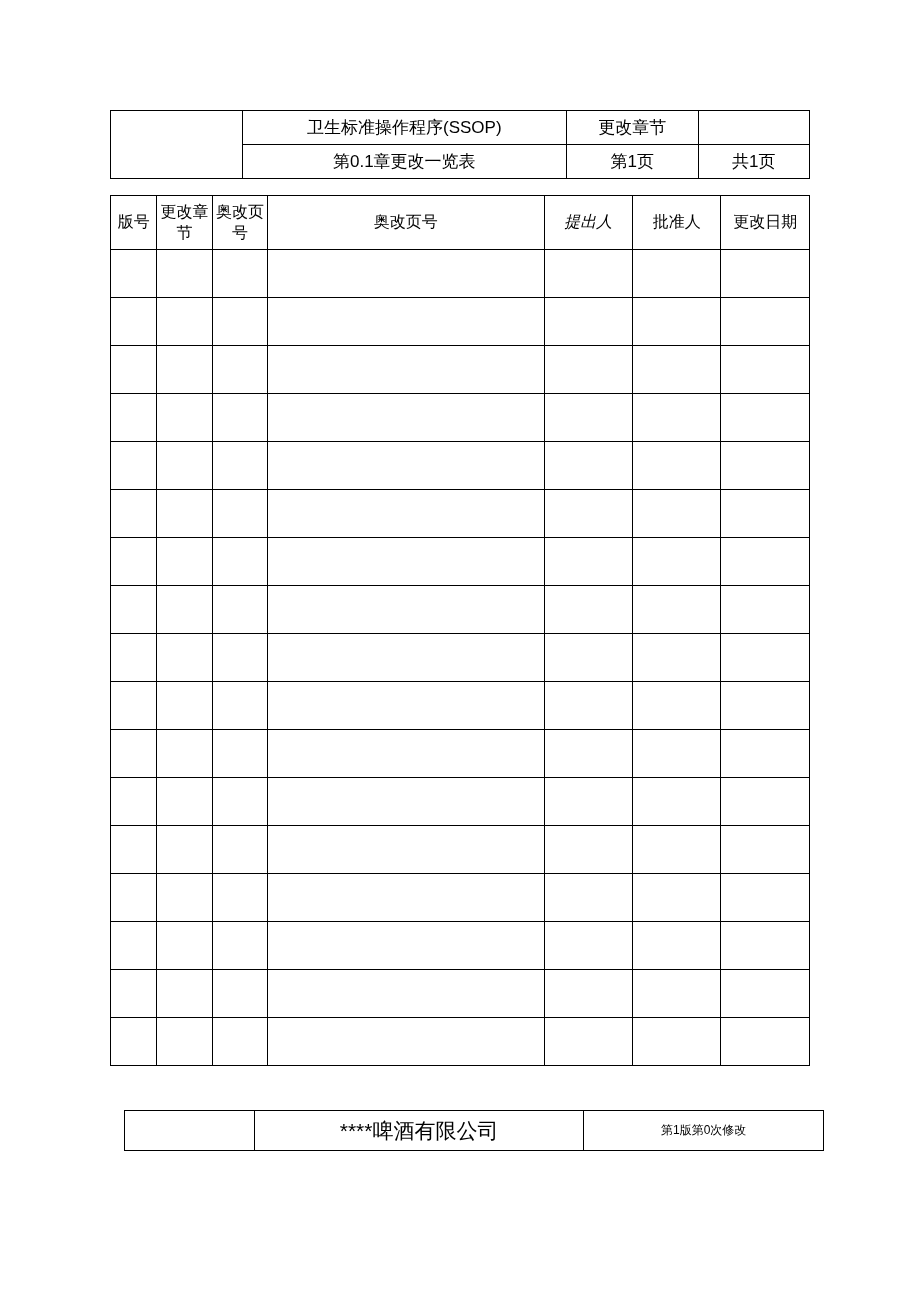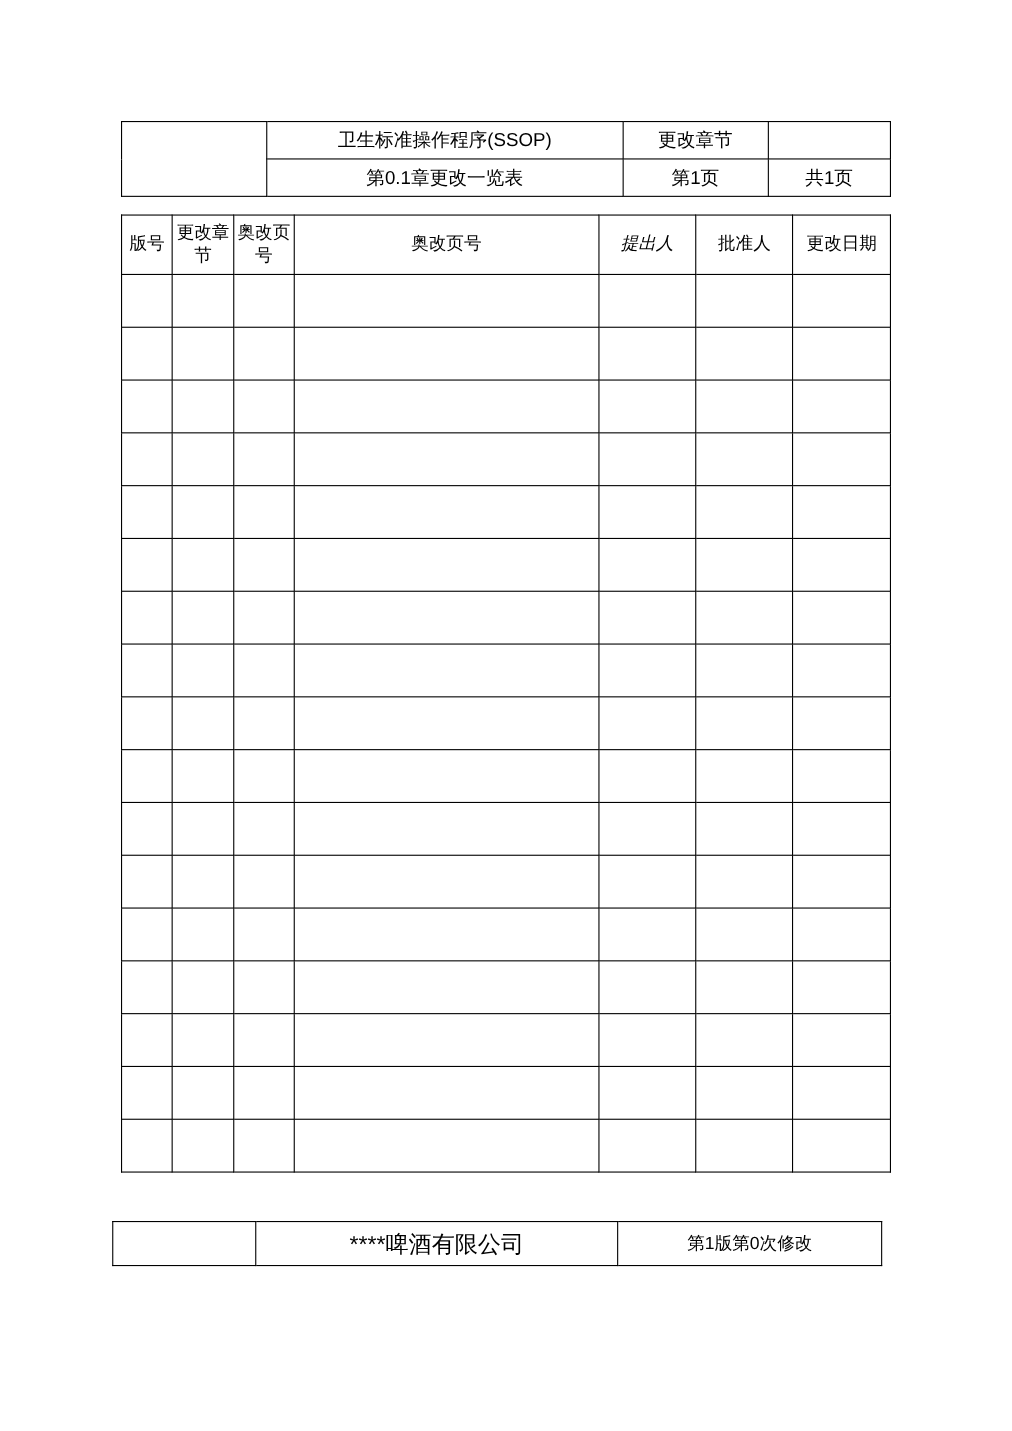--- a/index.html
+++ b/index.html
@@ -63,40 +63,40 @@
     .col-chapter { width: 50px; }
     .col-pagenum { width: 50px; }
     .col-desc { width: 250px; }
     .col-proposer { width: 80px; font-style: italic; }
     .col-approver { width: 80px; }
     .col-date { width: 80px; }
     .footer-table {
       width: 100%;
       border-collapse: collapse;
       position: absolute;
-      left: 102px;
+      left: 124px;
       width: 700px;
       bottom: 150px;
     }
     .footer-table td {
       border: 1px solid #000;
       text-align: center;
       vertical-align: middle;
       height: 40px;
     }
     .footer-logo {
       width: 130px;
     }
     .footer-company {
       width: 330px;
       font-size: 21px;
     }
     .footer-version {
       width: 240px;
-      font-size: 16px;
+      font-size: 12px;
     }
   </style>
 </head>
 <body>
 
 <table class="header-table">
   <tbody>
       <tr>
     <td class="logo-cell" rowspan="2"></td>
     <td class="title-cell">卫生标准操作程序(SSOP)</td>

